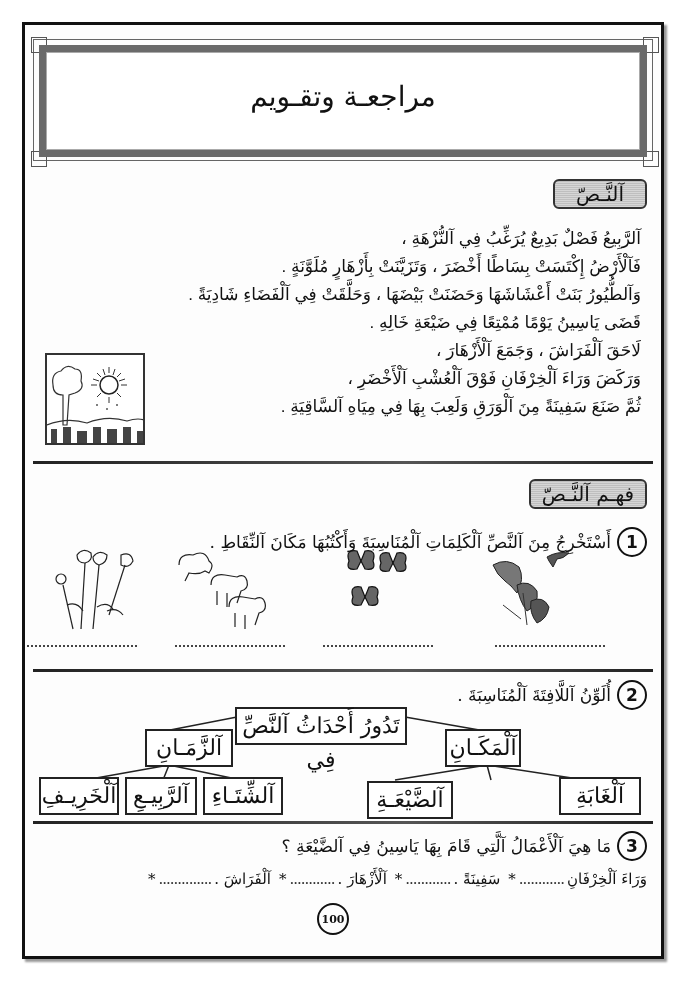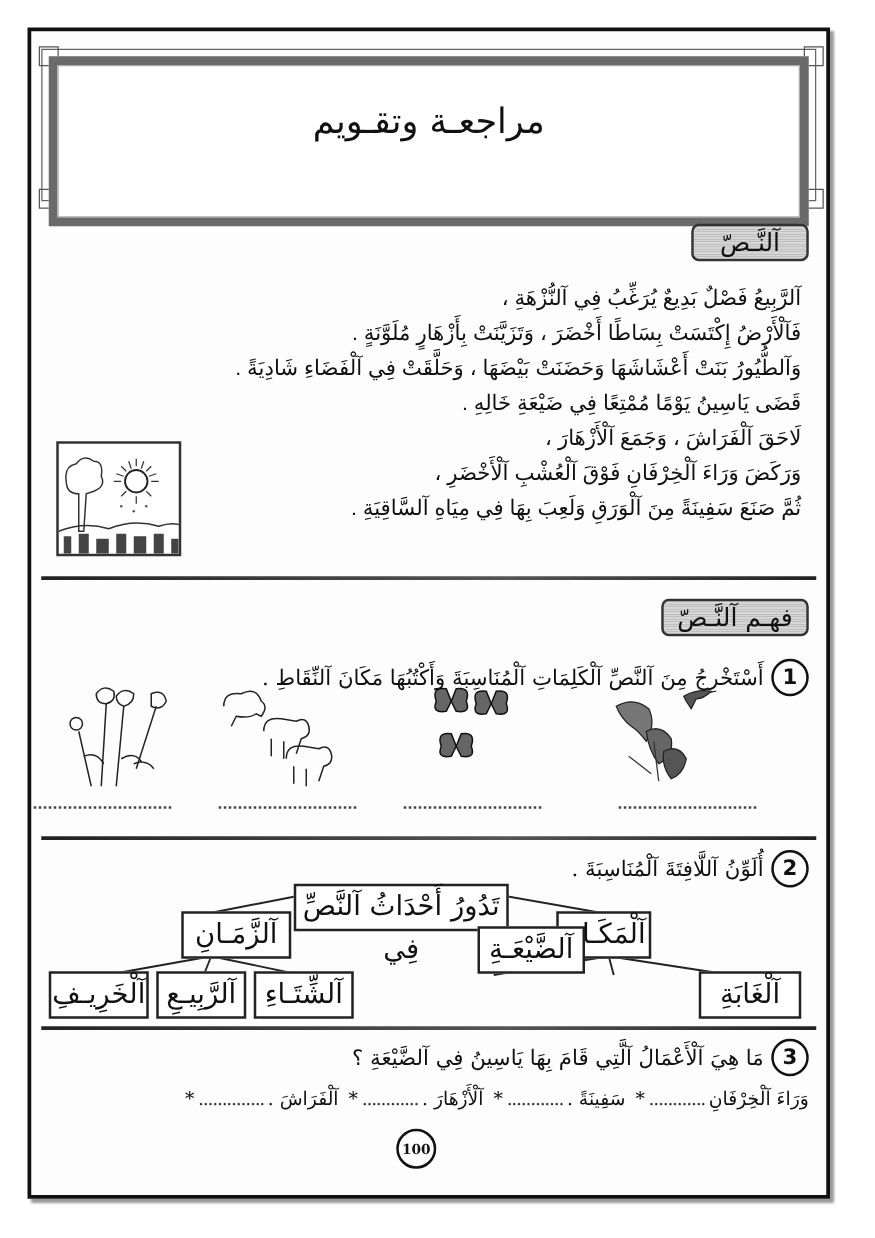--- a/index.html
+++ b/index.html
@@ -11,21 +11,21 @@
       border: 3px solid #111; background: #fdfdfd;
       box-shadow: 3px 3px 2px #999;
     }
 
     
     .banner-outer {
       position: absolute; left: 8px; top: 14px; width: 620px; height: 122px;
       border: 1px solid #666;
     }
     .banner {
-      position: absolute; left: 14px; top: 20px; width: 608px; height: 136px;
+      position: absolute; left: 14px; top: 20px; width: 608px; height: 112px;
       border: 7px solid #6a6a6a;
       background: #fff;
       box-shadow: inset 0 0 0 1px #aaa;
     }
     .corner {
       position: absolute; width: 16px; height: 16px; border: 1px solid #555;
     }
     .corner.tl { left: 6px; top: 12px; }
     .corner.tr { right: 2px; top: 12px; }
     .corner.bl { left: 6px; top: 126px; }
@@ -246,21 +246,21 @@
       <line x1="462" y1="740" x2="466" y2="755"></line>
       <line x1="462" y1="740" x2="560" y2="755"></line>
     </g>
   </svg>
 
   <div class="box" style="left:210px; top:682px; width:172px;">تَدُورُ أَحْدَاثُ آلنَّصِّ فِي</div>
   <div class="box" style="left:420px; top:704px; width:76px;">آلْمَكَـانِ</div>
   <div class="box" style="left:108px; top:704px; width:88px;margin-left:12px;">آلزَّمَـانِ</div>
 
   <div class="box" style="left:534px; top:752px; width:82px;">آلْغَابَةِ</div>
-  <div class="box" style="left:342px; top:716px; width:86px;margin-left:15px;">آلضَّيْعَـةِ</div>
+  <div class="box" style="left:342px; top:756px; width:86px;">آلضَّيْعَـةِ</div>
 
   <div class="box" style="left:178px; top:752px; width:80px;">آلشِّتَـاءِ</div>
   <div class="box" style="left:100px; top:752px; width:72px;">آلرَّبِيـعِ</div>
   <div class="box" style="left:14px; top:752px; width:80px;">آلْخَرِيـفِ</div>
 
   <div class="divider" style="top:796px;"></div>
 
   <div class="q-row" style="top:806px;">
     <div class="num-circle">3</div>
     <span>مَا هِيَ آلْأَعْمَالُ آلَّتِي قَامَ بِهَا يَاسِينُ فِي آلضَّيْعَةِ ؟</span>

